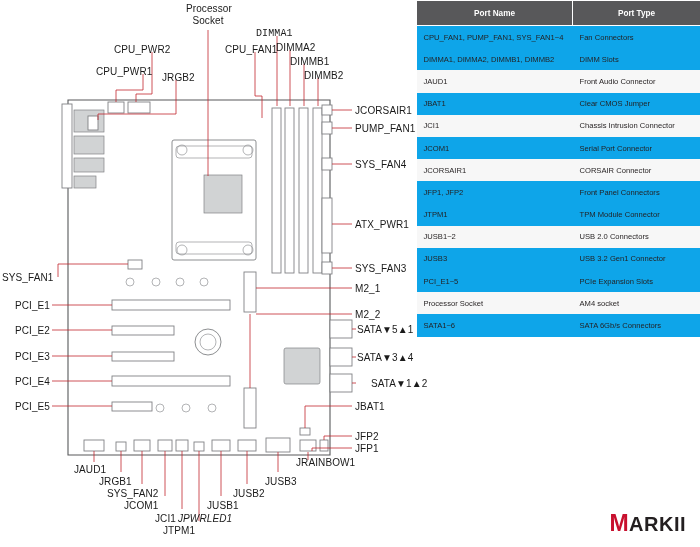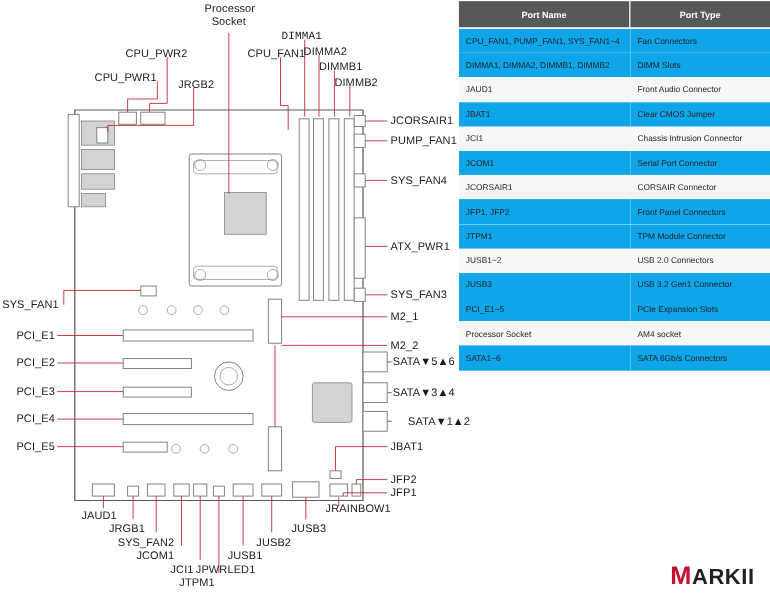--- a/index.html
+++ b/index.html
@@ -244,57 +244,57 @@
 
       <path class="red" d="M250,314 L250,388"></path>
     </svg>
 
     <div class="dlabel" style="left:186px; top:3px; text-align:center; width:44px;">
       <span>Processor</span><br>
       <span>Socket</span>
     </div>
 
     <div class="dlabel" style="left:114px; top:44px;">CPU_PWR2</div>
-    <div class="dlabel" style="left:86px; top:66px;text-align:right;">CPU_PWR1</div>
+    <div class="dlabel" style="left:96px; top:66px;text-align:right;">CPU_PWR1</div>
     <div class="dlabel" style="left:162px; top:72px;">JRGB2</div>
     <div class="dlabel" style="left:225px; top:44px;">CPU_FAN1</div>
 
     <div class="dlabel" style="left:256px; top:28px;font-family:Liberation Mono, monospace;">DIMMA1</div>
     <div class="dlabel" style="left:276px; top:42px;">DIMMA2</div>
     <div class="dlabel" style="left:290px; top:56px;">DIMMB1</div>
     <div class="dlabel" style="left:304px; top:70px;">DIMMB2</div>
 
     <div class="dlabel" style="left:355px; top:105px;">JCORSAIR1</div>
     <div class="dlabel" style="left:355px; top:123px;">PUMP_FAN1</div>
     <div class="dlabel" style="left:355px; top:159px;">SYS_FAN4</div>
     <div class="dlabel" style="left:355px; top:219px;">ATX_PWR1</div>
     <div class="dlabel" style="left:355px; top:263px;">SYS_FAN3</div>
     <div class="dlabel" style="left:355px; top:283px;">M2_1</div>
     <div class="dlabel" style="left:355px; top:309px;">M2_2</div>
-    <div class="dlabel" style="left:357px; top:324px;">SATA▼5▲6</div>
+    <div class="dlabel" style="left:357px; top:324px;">SATA▼5▲1</div>
     <div class="dlabel" style="left:357px; top:352px;">SATA▼3▲4</div>
     <div class="dlabel" style="left:357px; top:378px;margin-left:14px;">SATA▼1▲2</div>
     <div class="dlabel" style="left:355px; top:401px;">JBAT1</div>
     <div class="dlabel" style="left:355px; top:431px;">JFP2</div>
     <div class="dlabel" style="left:355px; top:443px;">JFP1</div>
 
     <div class="dlabel r" style="left:2px; top:272px; width:50px;">SYS_FAN1</div>
     <div class="dlabel r" style="left:10px; top:300px; width:40px;">PCI_E1</div>
     <div class="dlabel r" style="left:10px; top:325px; width:40px;">PCI_E2</div>
     <div class="dlabel r" style="left:10px; top:351px; width:40px;">PCI_E3</div>
     <div class="dlabel r" style="left:10px; top:376px; width:40px;">PCI_E4</div>
     <div class="dlabel r" style="left:10px; top:401px; width:40px;">PCI_E5</div>
 
     <div class="dlabel" style="left:74px; top:464px;">JAUD1</div>
     <div class="dlabel" style="left:99px; top:476px;">JRGB1</div>
     <div class="dlabel" style="left:107px; top:488px;">SYS_FAN2</div>
     <div class="dlabel" style="left:124px; top:500px;">JCOM1</div>
     <div class="dlabel" style="left:155px; top:513px;">JCI1</div>
     <div class="dlabel" style="left:163px; top:525px;">JTPM1</div>
-    <div class="dlabel" style="left:178px; top:513px;">JPWRLED1</div>
+    <div class="dlabel" style="left:178px; top:513px;font-style:italic;">JPWRLED1</div>
     <div class="dlabel" style="left:207px; top:500px;">JUSB1</div>
     <div class="dlabel" style="left:233px; top:488px;">JUSB2</div>
     <div class="dlabel" style="left:265px; top:476px;">JUSB3</div>
     <div class="dlabel" style="left:296px; top:457px;">JRAINBOW1</div>
   </div>
 
   <div id="table-wrap">
     <table class="ports">
       <colgroup>
           <col class="c1">

